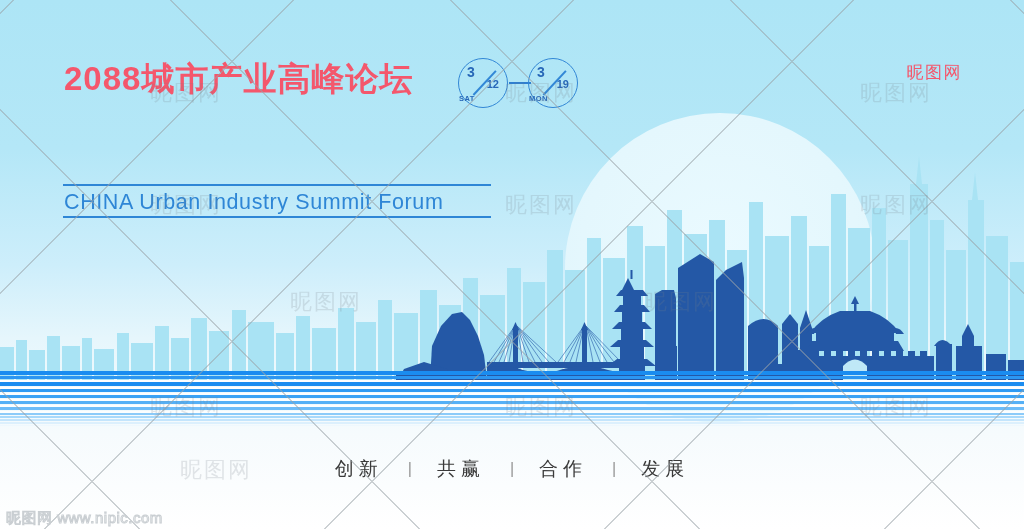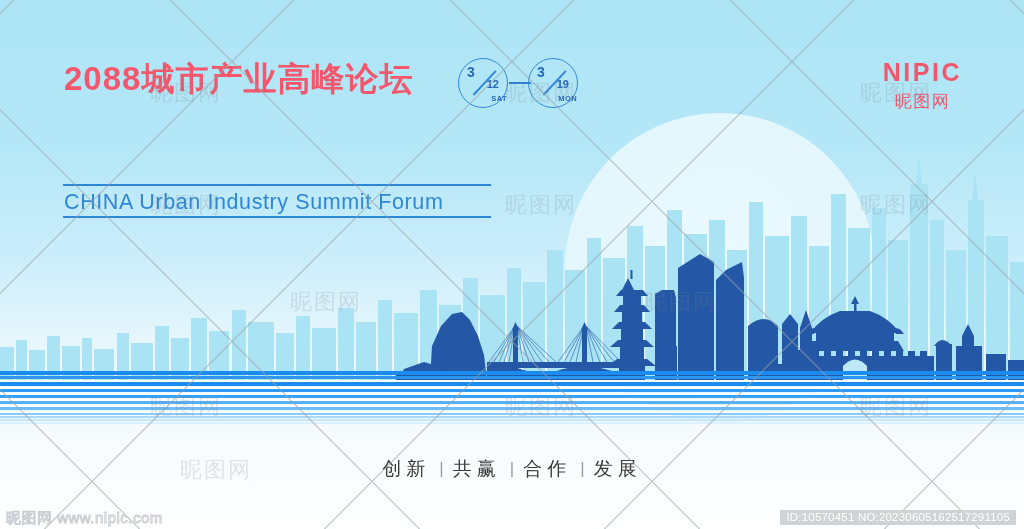--- a/index.html
+++ b/index.html
@@ -52,21 +52,21 @@
   .badge.b1 { left:0; }
   .badge.b2 { left:70px; }
   .badge .slash {
     position:absolute; left:9px; top:23px; width:33px; height:1.6px;
     background:#3287d6; transform:rotate(-47deg);
   }
   .badge .mm { position:absolute; left:8px;  top:5px;  font-size:14px; font-weight:bold; }
   .badge .dd { position:absolute; right:8px; top:19px; font-size:11px; font-weight:bold;margin-left:33px; }
   .badge .wd {
     position:absolute; left:0; right:0; bottom:4px;
-    text-align:right; font-size:7.5px; font-weight:bold; letter-spacing:.4px;
+    text-align:left; font-size:7.5px; font-weight:bold; letter-spacing:.4px;
   }
 
   .city-title {
     position:absolute; left:62px; top:112px;
     font-size:52px; font-weight:bold; letter-spacing:8px;
     color:#2558a8; white-space:nowrap;
   }
   .city-title .dot { font-size:40px; vertical-align:3px; }
 
   .rule {
@@ -88,21 +88,21 @@
     font-size:25px; font-weight:bold; letter-spacing:2.5px; color:#f4576c;
   }
   .brand .cn {
     font-size:17px; letter-spacing:1.5px; color:#f4576c; margin-top:3px;
   }
 
   
   .slogan {
     position:absolute; left:0; right:0; top:456px;
     display:flex; justify-content:center; align-items:center;
-    gap:9px; font-size:19px; color:#3a3a3a; letter-spacing:5px;
+    gap:22px; font-size:19px; color:#3a3a3a; letter-spacing:5px;font-family:Liberation Mono, monospace;
   }
   .slogan .sep { color:#9a9a9a; font-size:17px; letter-spacing:0; }
 
   
   .wm-diag {
     position:absolute; inset:0; pointer-events:none; opacity:.5;
     background-image:
       repeating-linear-gradient(45deg,  transparent 0 98px, #9aa3a8 98px 99px, transparent 99px 198px),
       repeating-linear-gradient(-45deg, transparent 0 98px, #9aa3a8 98px 99px, transparent 99px 198px);
   }
@@ -348,21 +348,20 @@
       <div class="wd">MON</div>
     </div>
   </div>
 
 
   <div class="rule top"></div>
   <div class="eng-title">CHINA Urban Industry Summit Forum</div>
   <div class="rule bot"></div>
 
   <div class="brand">
-    <div class="en">NIPIC</div>
     <div class="cn">昵图网</div>
   </div>
 
   <div class="slogan">
     <span>创新</span>
     <span class="sep">|</span>
     <span>共赢</span>
     <span class="sep">|</span>
     <span>合作</span>
     <span class="sep">|</span>
@@ -378,16 +377,15 @@
   <div class="wm-txt" style="left:860px;  top:190px;">昵图网</div>
   <div class="wm-txt" style="left:290px;  top:287px;">昵图网</div>
   <div class="wm-txt" style="left:645px;  top:287px;">昵图网</div>
   <div class="wm-txt" style="left:150px;  top:392px;">昵图网</div>
   <div class="wm-txt" style="left:505px;  top:392px;">昵图网</div>
   <div class="wm-txt" style="left:860px;  top:392px;">昵图网</div>
   <div class="wm-txt" style="left:180px;  top:455px;">昵图网</div>
 
   <div class="footer">
     <div class="fl">昵图网 www.nipic.com</div>
-    <div class="fr">ID:10570451 NO:20230605162517291105</div>
   </div>
 
 </div>
 
 </body></html>

